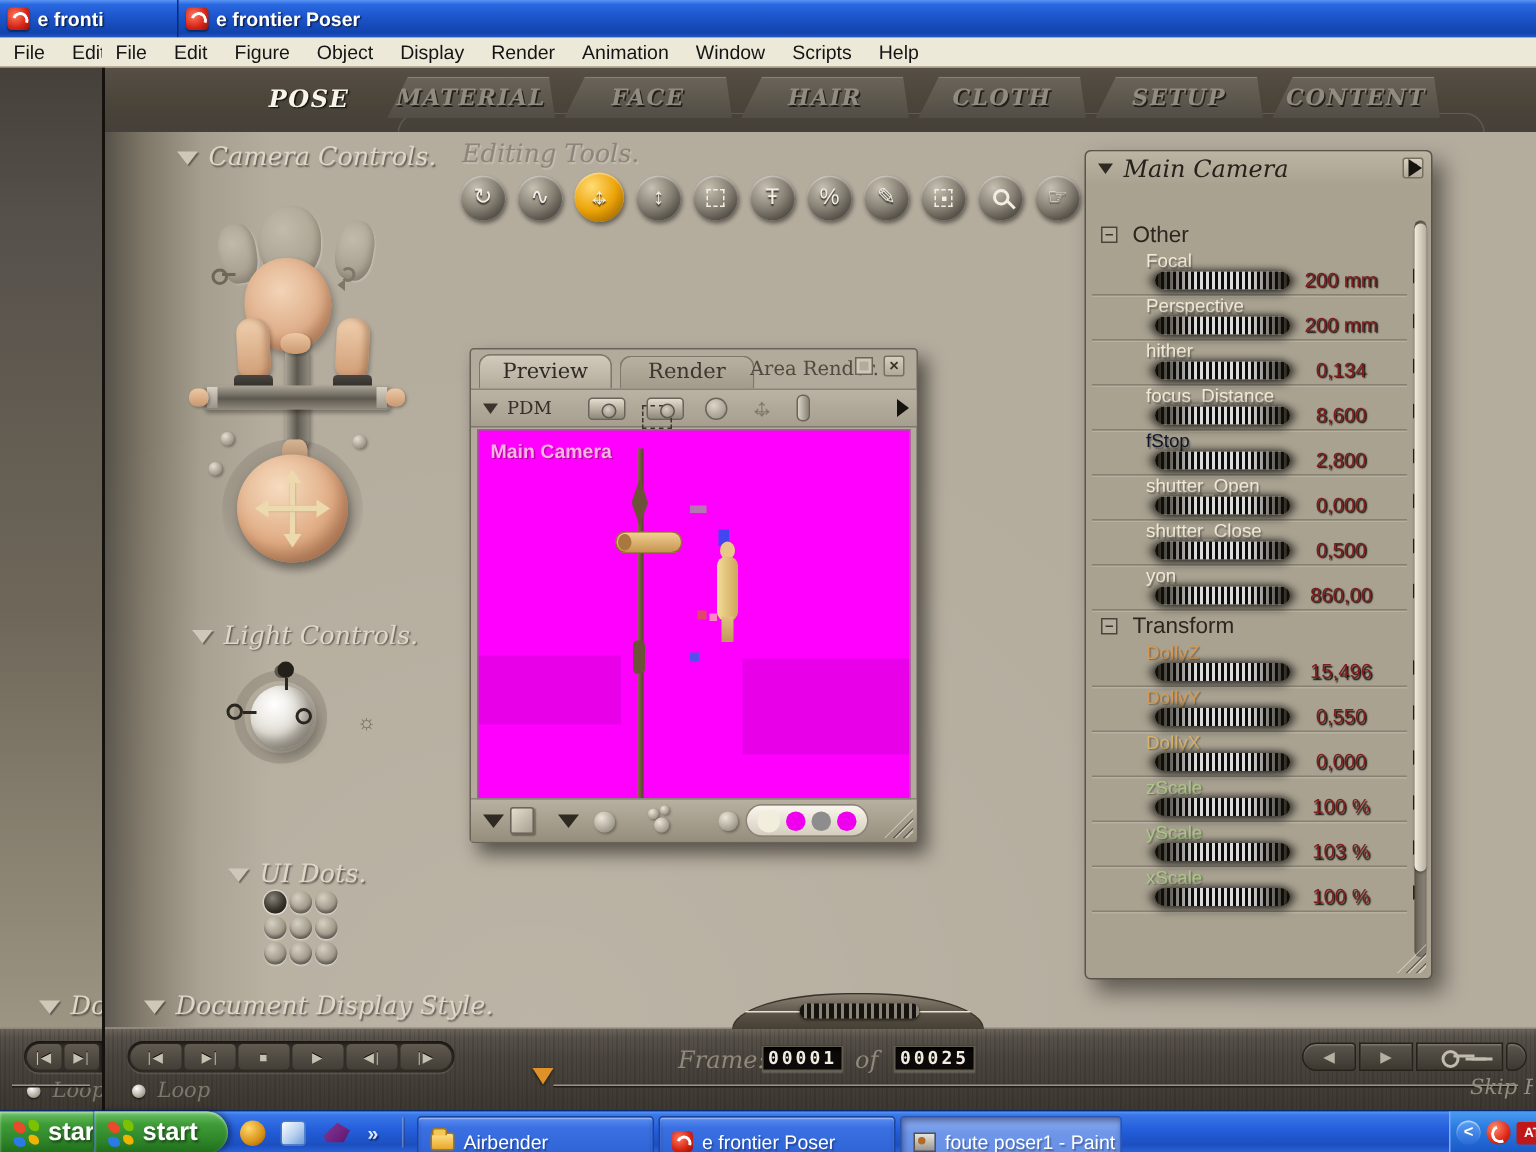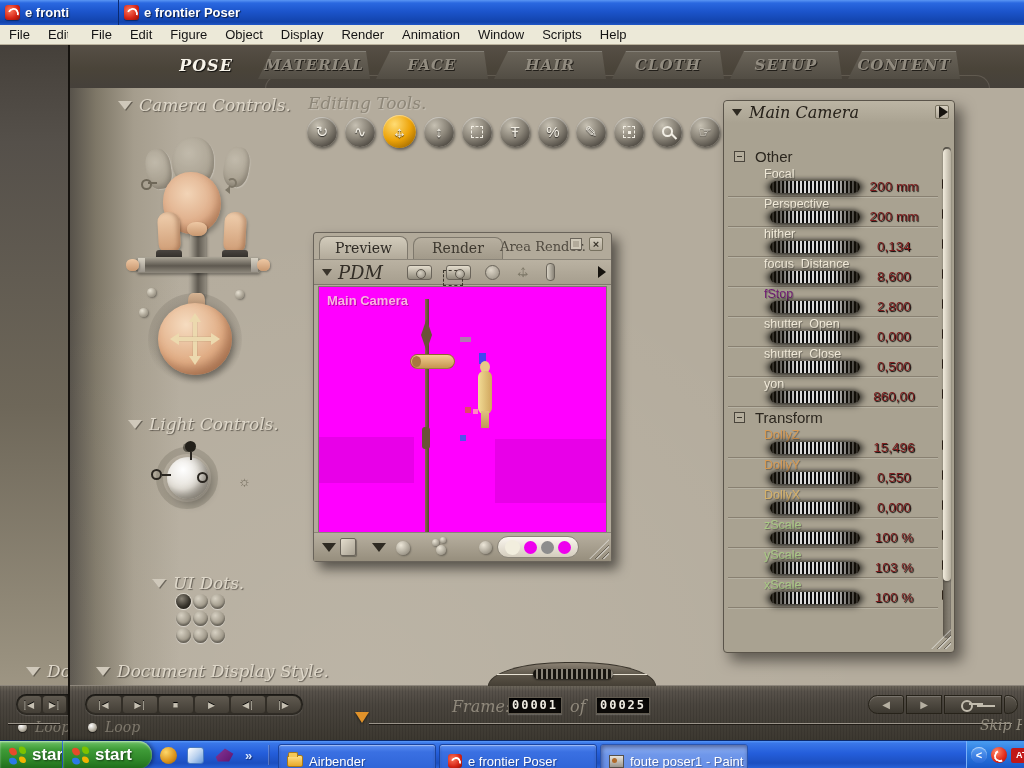--- a/index.html
+++ b/index.html
@@ -14,21 +14,21 @@
     background:linear-gradient(180deg,#5a96f4 0%,#2a68e0 12%,#1c55cc 45%,#1243ab 88%,#2258c8 100%); }
   .tb-back { left:0; width:118px; overflow:hidden; }
   .tb-front { left:118px; right:0; border-left:1px solid #0a2a72; }
   .win-icon { width:15px; height:15px; border-radius:3px; flex:none; position:relative;
     background:radial-gradient(circle at 35% 35%, #ff7a5e, #d42315 60%, #8e1205); box-shadow:0 1px 1px rgba(0,0,0,.4); }
   .win-icon::after { content:""; position:absolute; left:3px; top:3px; width:7px; height:7px; border-radius:50%;
     border:2px solid #fff; border-bottom-color:transparent; border-left-color:transparent; transform:rotate(-25deg); }
   .tb-title { color:#fff; font-weight:bold; font-size:13px; white-space:nowrap; text-shadow:1px 1px 1px rgba(0,0,0,.65); }
 
   
-  .menubar { position:absolute; top:25px; left:0; width:1024px; height:20px; background:#ece9d8; display:flex; border-bottom:1px solid #b9b19c;gap:14px; }
+  .menubar { position:absolute; top:25px; left:0; width:1024px; height:20px; background:#ece9d8; display:flex; border-bottom:1px solid #b9b19c; }
   .menu-group { display:flex; align-items:center; height:100%; }
   .menu-back { width:68px; overflow:hidden; flex:none; }
   .menu-item { padding:0 9px; font-size:13px; color:#141414; line-height:19px; white-space:nowrap; }
 
   
   .workspace { position:absolute; top:45px; left:0; width:1024px; height:695px; background:#b4ac9d; overflow:hidden; }
   .tabstrip { position:absolute; top:0; left:0; right:0; height:43px;
     background:linear-gradient(180deg,#564f46 0%,#4a4439 55%,#45403a 100%); }
   .strip-outline { position:absolute; top:30px; left:265px; right:34px; height:20px;
     border:1px solid rgba(220,212,196,.16); border-bottom:none; border-radius:14px 14px 0 0; }
@@ -164,21 +164,21 @@
     background:
       linear-gradient(#b2aa9a,#b2aa9a) 50% 50%/6px 6px no-repeat,
       #cfc8b8; }
   .dw-close, .pp-close { width:14px; height:14px; background:linear-gradient(180deg,#d6cfc0,#b0a898); border:1px solid #77715f;
     border-radius:2px; color:#3a352c; font-size:11px; line-height:12px; text-align:center; font-weight:bold; }
   .dw-close { position:absolute; right:8px; top:4px; }
   .dw-toolbar { position:absolute; left:0; top:26px; width:100%; height:26px;
     background:linear-gradient(180deg,#bab2a2,#a69e8e); border-top:1px solid #8a8478; border-bottom:1px solid #7e786c;
     display:flex; align-items:center; }
   .dw-pdm { display:flex; align-items:center; gap:6px; margin-left:8px; font-family:"DejaVu Serif", serif;
-    font-style:italic; font-size:18px; color:#332e27; }
+    font-size:12px; color:#332e27; }
   .dw-pdm .tri { border-top-color:#3a352c; filter:none; }
   .dw-icons { display:flex; align-items:center; gap:14px; margin-left:24px; }
   .icon-camera { width:25px; height:15px; border-radius:3px; background:linear-gradient(180deg,#e4ddcd,#8f897b);
     border:1px solid #6a645a; position:relative; }
   .icon-camera::after { content:""; position:absolute; left:8px; top:3px; width:8px; height:8px; border-radius:50%;
     border:1px solid #5e584e; background:radial-gradient(circle at 40% 35%, #d8d2c4, #8a8478); }
   .icon-camera.sel::before { content:""; position:absolute; left:-4px; top:4px; width:18px; height:14px; border:1px dashed #3a352c; }
   .icon-sphere { width:15px; height:15px; border-radius:50%; border:1px solid #6a645a;
     background:radial-gradient(circle at 38% 32%, #ddd6c8, #8f897b); }
   .icon-move { position:relative; width:18px; height:18px; color:#7e7868; }
@@ -631,21 +631,21 @@
             <span class="pp-value">0,134</span>
             <span class="pp-arrow"></span>
           </div>
           <div class="pp-param">
             <span class="pp-label" style="color: rgb(240, 233, 216);">focus_Distance</span>
             <div class="dial"></div>
             <span class="pp-value">8,600</span>
             <span class="pp-arrow"></span>
           </div>
           <div class="pp-param">
-            <span class="pp-label" style="color: #701a75;">fStop</span>
+            <span class="pp-label" style="color: #0f172a;">fStop</span>
             <div class="dial"></div>
             <span class="pp-value">2,800</span>
             <span class="pp-arrow"></span>
           </div>
           <div class="pp-param">
             <span class="pp-label" style="color: rgb(240, 233, 216);">shutter_Open</span>
             <div class="dial"></div>
             <span class="pp-value">0,000</span>
             <span class="pp-arrow"></span>
           </div>

